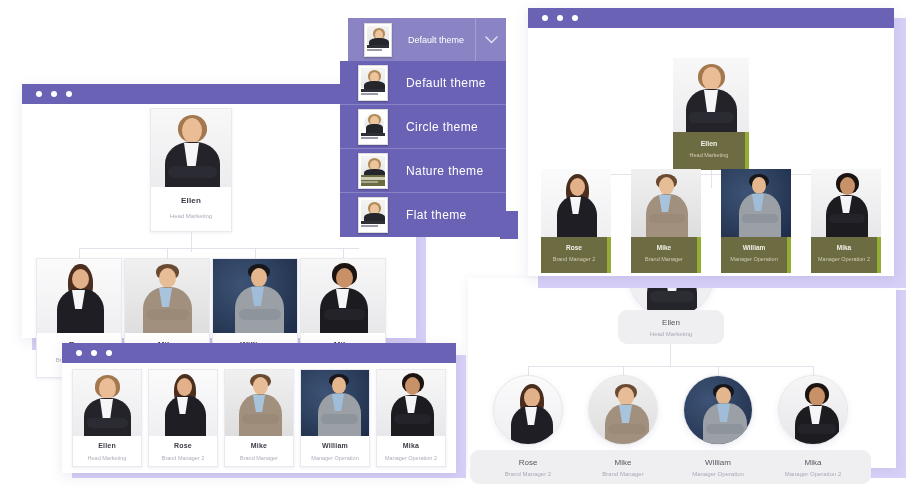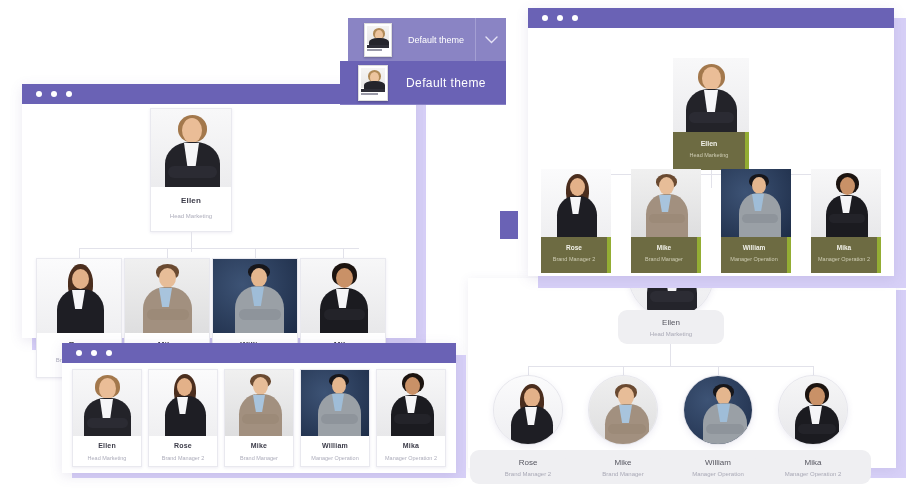--- a/index.html
+++ b/index.html
@@ -501,17 +501,56 @@
         <div class="p-head" style="left:11px; top:6px; width:9px; height:11px; background:#ecc49e;"></div>
         <div class="p-body" style="left:5px; top:15px; width:21px; height:9px; background:#25252c;"></div>
         <div class="cap">
             <div class="l1"></div>
             <div class="l2"></div>
           </div>
       </div>
       <div class="mlbl" style="font-size:12px; margin-left:18px;">Default theme</div>
     </div>
 
-
-
+    <div class="menu-item" style="height:44px; padding-left:18px;">
+      <div class="mthumb circle" style="width:30px; height:36px;">
+        <div class="pimg" style="position:absolute; left:5px; top:3px; width:20px; height:20px; background:linear-gradient(180deg,#f5f4f3,#e8e7e7); border-radius:50%; overflow:hidden;"></div>
+        <div class="p-hair" style="left:9px; top:4px; width:13px; height:11px; background:#b08a57;"></div>
+        <div class="p-head" style="left:11px; top:6px; width:9px; height:10px; background:#ecc49e;"></div>
+        <div class="p-body" style="left:7px; top:14px; width:17px; height:9px; background:#25252c; border-radius:40% 40% 0 0;"></div>
+        <div class="cap">
+            <div class="l1"></div>
+            <div class="l2"></div>
+          </div>
+      </div>
+      <div class="mlbl" style="font-size:12px; margin-left:18px;">Circle theme</div>
+    </div>
+
+    <div class="menu-item" style="height:44px; padding-left:18px;">
+      <div class="mthumb nature" style="width:30px; height:36px;">
+        <div class="pimg" style="position:absolute; inset:2px 2px 13px 2px; background:linear-gradient(180deg,#f5f4f3,#e8e7e7);"></div>
+        <div class="p-hair" style="left:9px; top:4px; width:13px; height:12px; background:#b08a57;"></div>
+        <div class="p-head" style="left:11px; top:6px; width:9px; height:11px; background:#ecc49e;"></div>
+        <div class="p-body" style="left:5px; top:15px; width:21px; height:8px; background:#25252c;"></div>
+        <div class="cap">
+            <div class="l1"></div>
+            <div class="l2"></div>
+          </div>
+      </div>
+      <div class="mlbl" style="font-size:12px; margin-left:18px;">Nature theme</div>
+    </div>
+
+    <div class="menu-item" style="height:44px; padding-left:18px; border-bottom:none;">
+      <div class="mthumb flat" style="width:30px; height:36px;">
+        <div class="pimg" style="position:absolute; inset:2px 2px 12px 2px; background:linear-gradient(180deg,#f5f4f3,#e8e7e7);"></div>
+        <div class="p-hair" style="left:9px; top:4px; width:13px; height:12px; background:#b08a57;"></div>
+        <div class="p-head" style="left:11px; top:6px; width:9px; height:11px; background:#ecc49e;"></div>
+        <div class="p-body" style="left:5px; top:15px; width:21px; height:9px; background:#25252c;"></div>
+        <div class="cap">
+            <div class="l1"></div>
+            <div class="l2"></div>
+          </div>
+      </div>
+      <div class="mlbl" style="font-size:12px; margin-left:18px;">Flat theme</div>
+    </div>
   </div>
 
 </div>
 
 </body></html>

